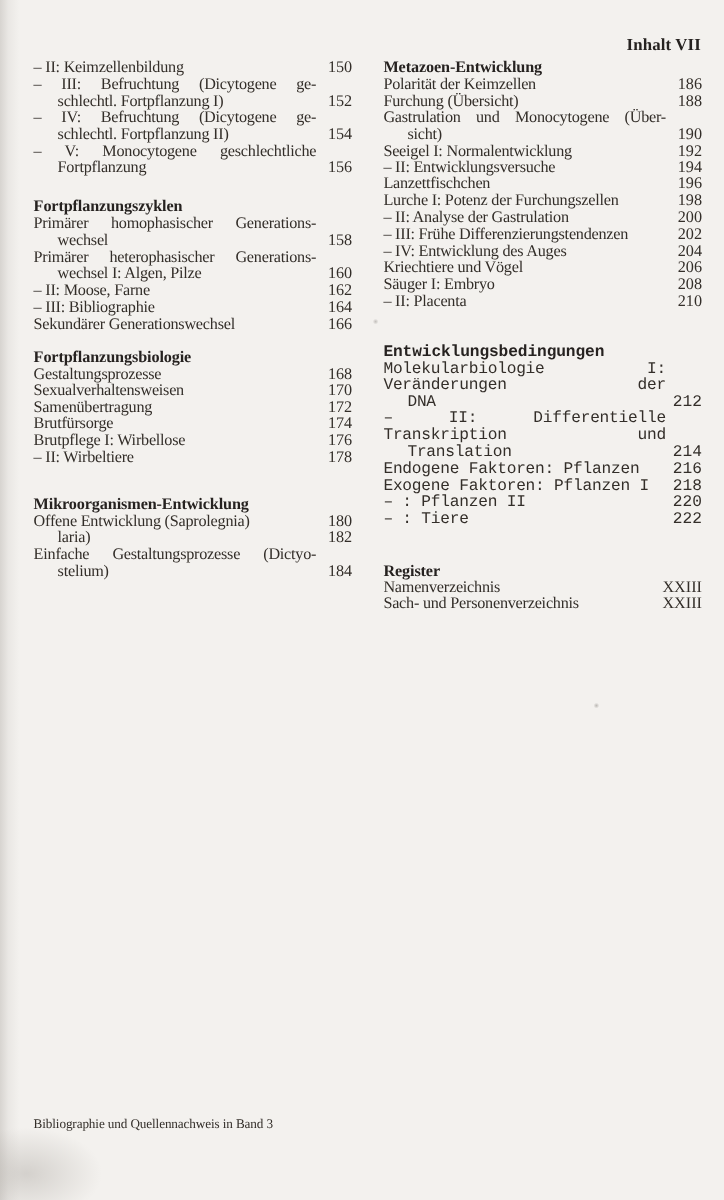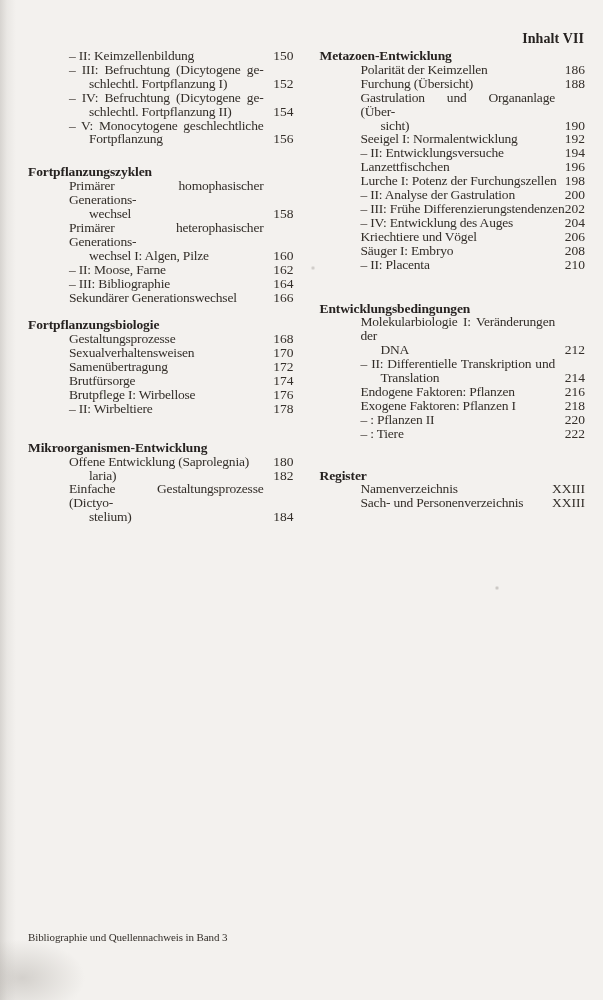--- a/index.html
+++ b/index.html
@@ -28,24 +28,24 @@
     display:flex;gap:26px;
     font-size:13.5px;line-height:13.9px;letter-spacing:-0.2px;
   }
   .column{flex:1;min-width:0;}
   .section{margin-top:16px;}
   .section:first-child{margin-top:0;}
   
   .column-left .section:nth-child(2){margin-top:19px;}
   .column-left .section:nth-child(3){margin-top:14px;}
   .column-left .section:nth-child(4){margin-top:25px;}
-  .column-right .section:nth-child(2){margin-top:30px;}
+  .column-right .section:nth-child(2){margin-top:30px;font-family:Liberation Mono, monospace;}
   .column-right .section:nth-child(3){margin-top:28px;}
   .heading{font-weight:700;color:#262220;letter-spacing:-0.1px;}
-  .entry{position:relative;margin-left:41px;}
+  .entry{position:relative;}
   .entry-text{margin-right:30px;}
   .line{white-space:nowrap;}
   .line.just{white-space:normal;text-align:justify;text-align-last:justify;}
   .line.cont{padding-left:20px;}
   .entry-num{
     position:absolute;right:0;bottom:0;
     min-width:40px;text-align:right;letter-spacing:0;
   }
   .footer-note{
     position:absolute;left:28px;top:931px;
@@ -196,21 +196,21 @@
             <div class="entry-num">186</div>
           </div>
           <div class="entry">
             <div class="entry-text">
               <div class="line">Furchung (Übersicht)</div>
             </div>
             <div class="entry-num">188</div>
           </div>
           <div class="entry">
             <div class="entry-text">
-              <div class="line just">Gastrulation und Organanlage (Über-</div>
+              <div class="line just">Gastrulation und Monocytogene (Über-</div>
               <div class="line cont">sicht)</div>
             </div>
             <div class="entry-num">190</div>
           </div>
           <div class="entry">
             <div class="entry-text">
               <div class="line">Seeigel I: Normalentwicklung</div>
             </div>
             <div class="entry-num">192</div>
           </div>

